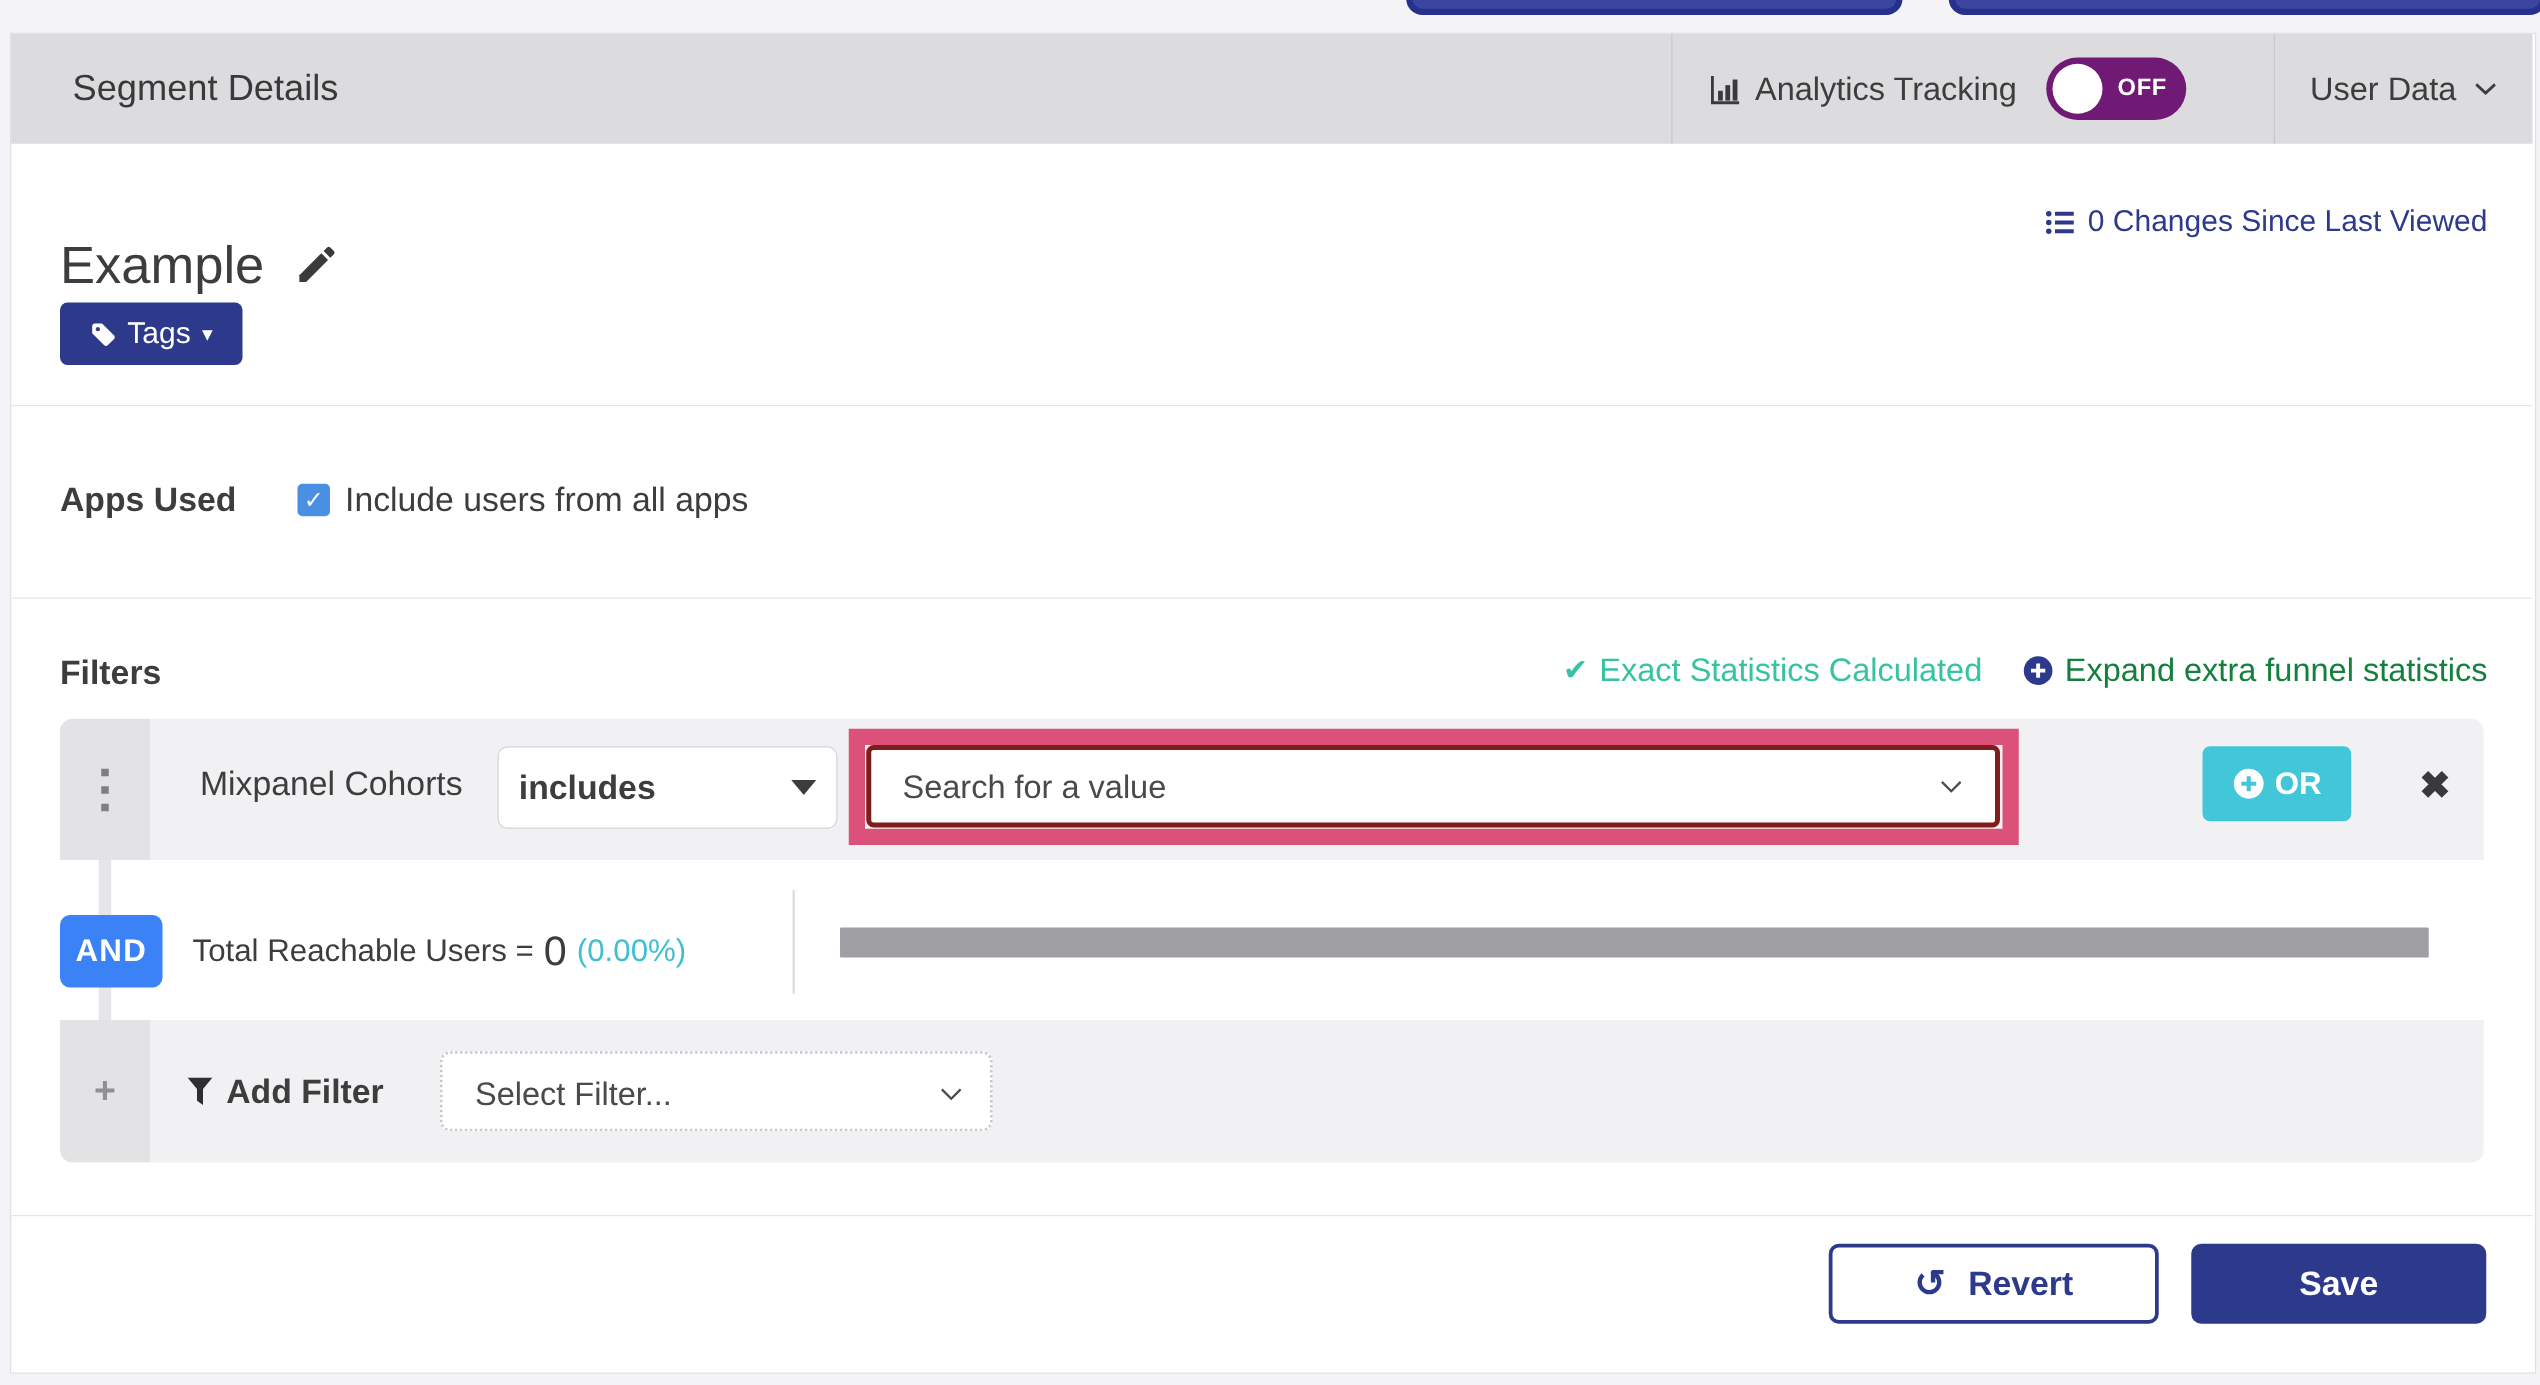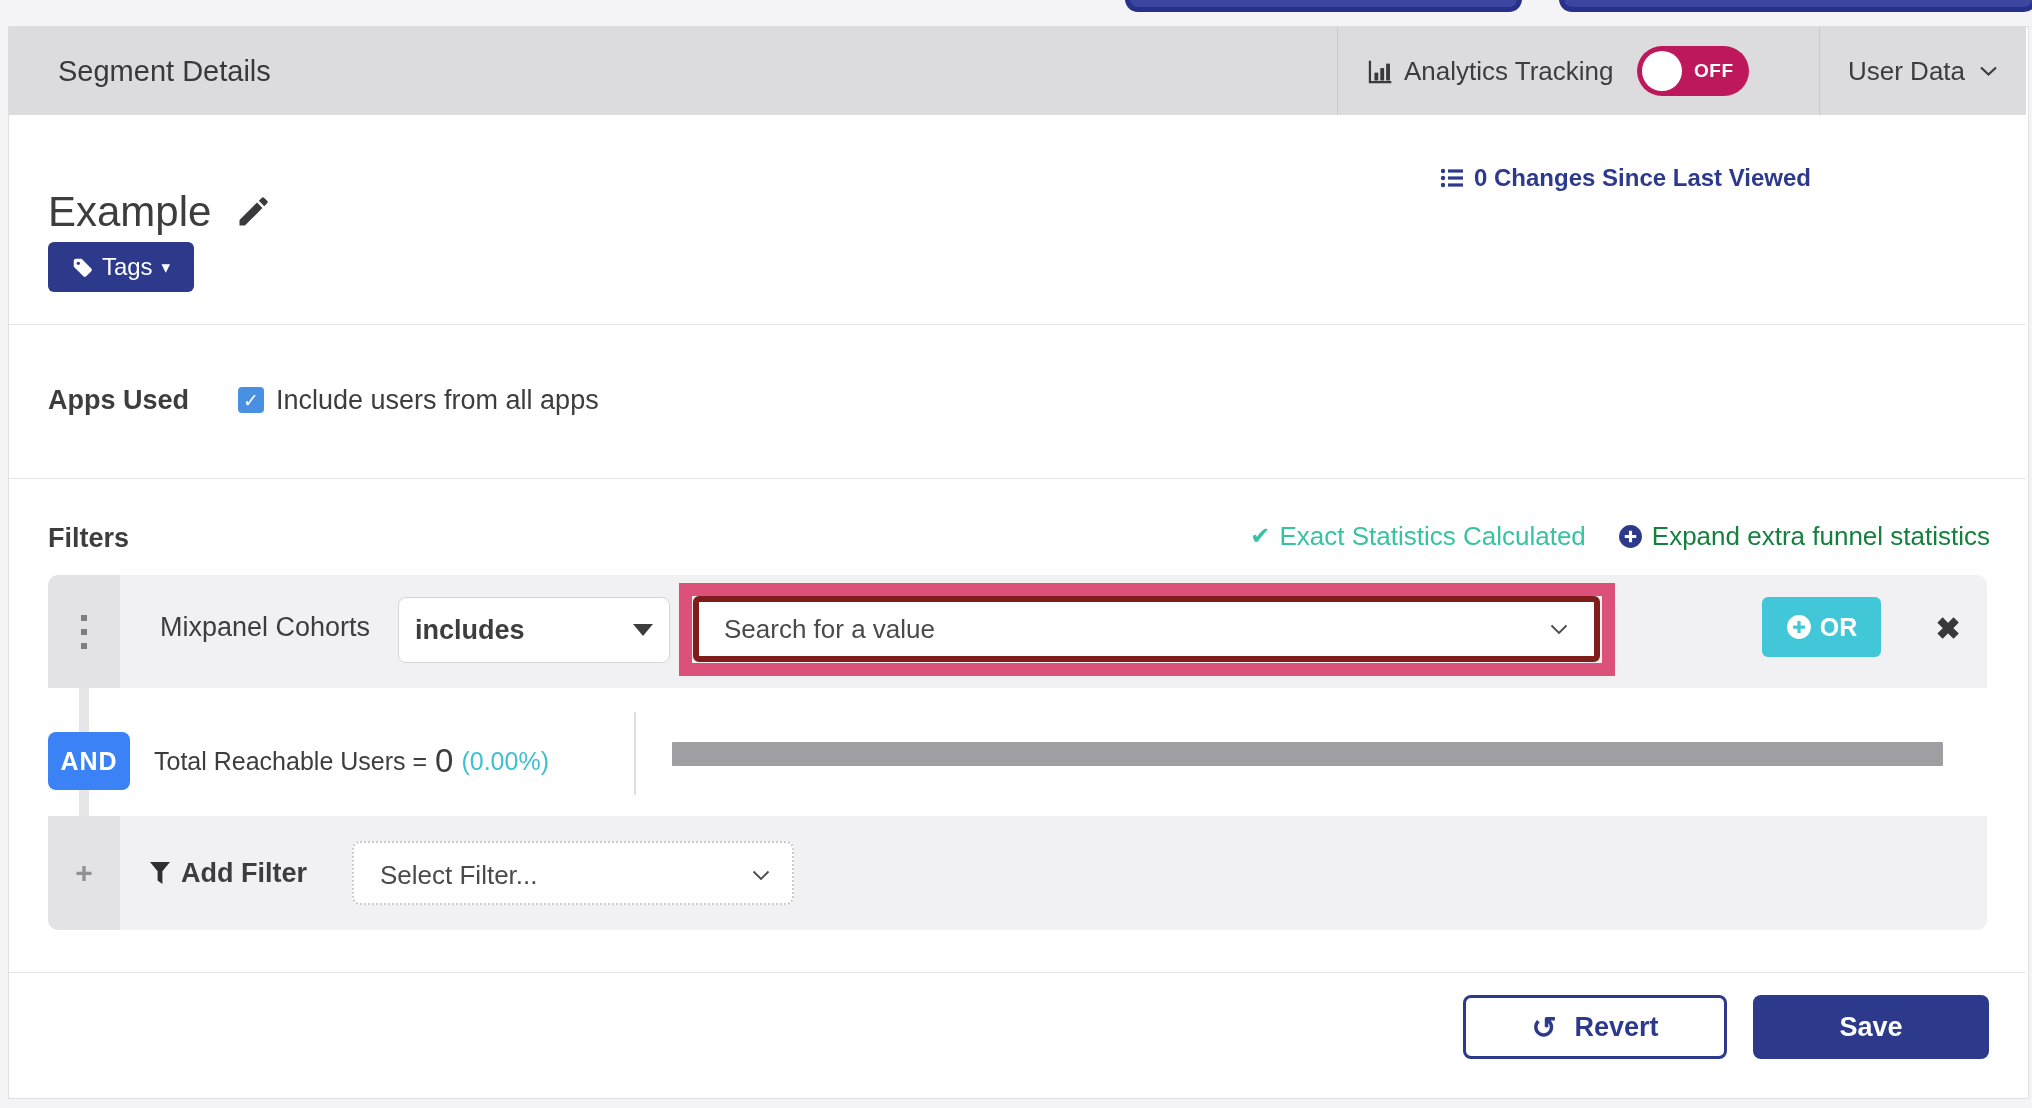--- a/index.html
+++ b/index.html
@@ -17,30 +17,30 @@
 
   
   #card{left:8px;top:26px;width:2019px;height:1071px;background:#ffffff;
         border:1px solid #dfdfe2;box-sizing:content-box;}
 
   
   #hdr{left:9px;top:27px;width:2017px;height:88px;background:#dcdcdf;}
   #hdr-title{left:58px;top:27px;height:88px;font-size:29px;font-weight:normal;color:#393939;}
   .hdr-div{top:27px;width:1px;height:88px;background:#c9c9cd;}
   #analytics{left:1366px;top:27px;height:88px;gap:11px;font-size:26px;}
-  #toggle{position:relative;width:112px;height:50px;background:#be185d;border-radius:26px;margin-left:12px;}
+  #toggle{position:relative;width:112px;height:50px;background:#701a75;border-radius:26px;margin-left:12px;}
   #toggle-knob{position:absolute;left:5px;top:5px;width:40px;height:40px;border-radius:50%;background:#ffffff;}
   #toggle-state{position:absolute;right:15px;top:0;height:50px;display:flex;align-items:center;
                 color:#ffffff;font-size:19px;font-weight:bold;letter-spacing:.5px;}
   #userdata{left:1848px;top:27px;height:88px;gap:14px;font-size:26px;}
 
   
   #seg-name{left:48px;top:180px;height:64px;gap:24px;font-size:42px;color:#3d3d3d;}
-  #changes{left:1440px;top:160px;width:550px;height:36px;gap:10px;
-           color:#2d3a8c;font-size:24px;font-weight:bold;}
+  #changes{left:1440px;top:160px;width:550px;height:36px;justify-content:flex-end;gap:10px;
+           color:#2d3a8c;font-size:24px;}
   #tags-btn{left:48px;top:242px;width:146px;height:50px;background:#2d3a8c;border-radius:6px;
             justify-content:center;gap:9px;color:#ffffff;font-size:24px;cursor:pointer;}
   #tags-caret{font-size:17px;line-height:1;}
 
   .h-div{left:9px;width:2017px;height:1px;background:#e5e5e8;}
 
   
   #apps-label{left:48px;top:384px;height:32px;font-size:27px;font-weight:bold;}
   #apps-check{left:238px;top:387px;width:26px;height:26px;background:#4a90e2;border-radius:4px;
               justify-content:center;color:#ffffff;font-size:19px;}
@@ -58,21 +58,21 @@
             border-radius:10px 0 0 0;flex-direction:column;justify-content:center;gap:8px;cursor:grab;}
   .dot{width:6px;height:6px;background:#7f7f83;}
   #f-rowbg{left:120px;top:575px;width:1867px;height:113px;background:#f1f1f3;border-radius:0 10px 0 0;}
   #f-field{left:160px;top:575px;height:104px;font-size:27px;}
   #f-op{left:398px;top:597px;width:272px;height:66px;background:#ffffff;border:1px solid #d5d5d9;
         border-radius:8px;box-sizing:border-box;justify-content:space-between;padding:0 16px;
         font-size:27px;font-weight:600;cursor:pointer;}
   #f-op-arrow{width:0;height:0;border-left:10px solid transparent;border-right:10px solid transparent;
               border-top:12px solid #3d3d3d;}
   #pink-box{left:679px;top:583px;width:936px;height:93px;border:13px solid #db517a;box-sizing:border-box;}
-  #f-value{left:693px;top:596px;width:907px;height:66px;background:#ffffff;border:6px solid #7f1d1d;
+  #f-value{left:693px;top:596px;width:907px;height:66px;background:#ffffff;border:4px solid #7f1d1d;
            border-radius:6px;box-sizing:border-box;justify-content:space-between;
            padding:0 26px 0 25px;font-size:26px;color:#4a4a4a;cursor:pointer;}
   #or-btn{left:1762px;top:597px;width:119px;height:60px;background:#42c7d9;border-radius:6px;
           justify-content:center;gap:8px;color:#ffffff;font-size:25px;font-weight:600;cursor:pointer;}
   #f-close{left:1918px;top:598px;width:60px;height:60px;justify-content:center;
            font-size:30px;font-weight:bold;color:#39393b;cursor:pointer;}
 
   
   #connector{left:79px;top:688px;width:10px;height:128px;background:#e6e6e9;}
   #and-badge{left:48px;top:732px;width:82px;height:58px;background:#3b82f6;border-radius:8px;

